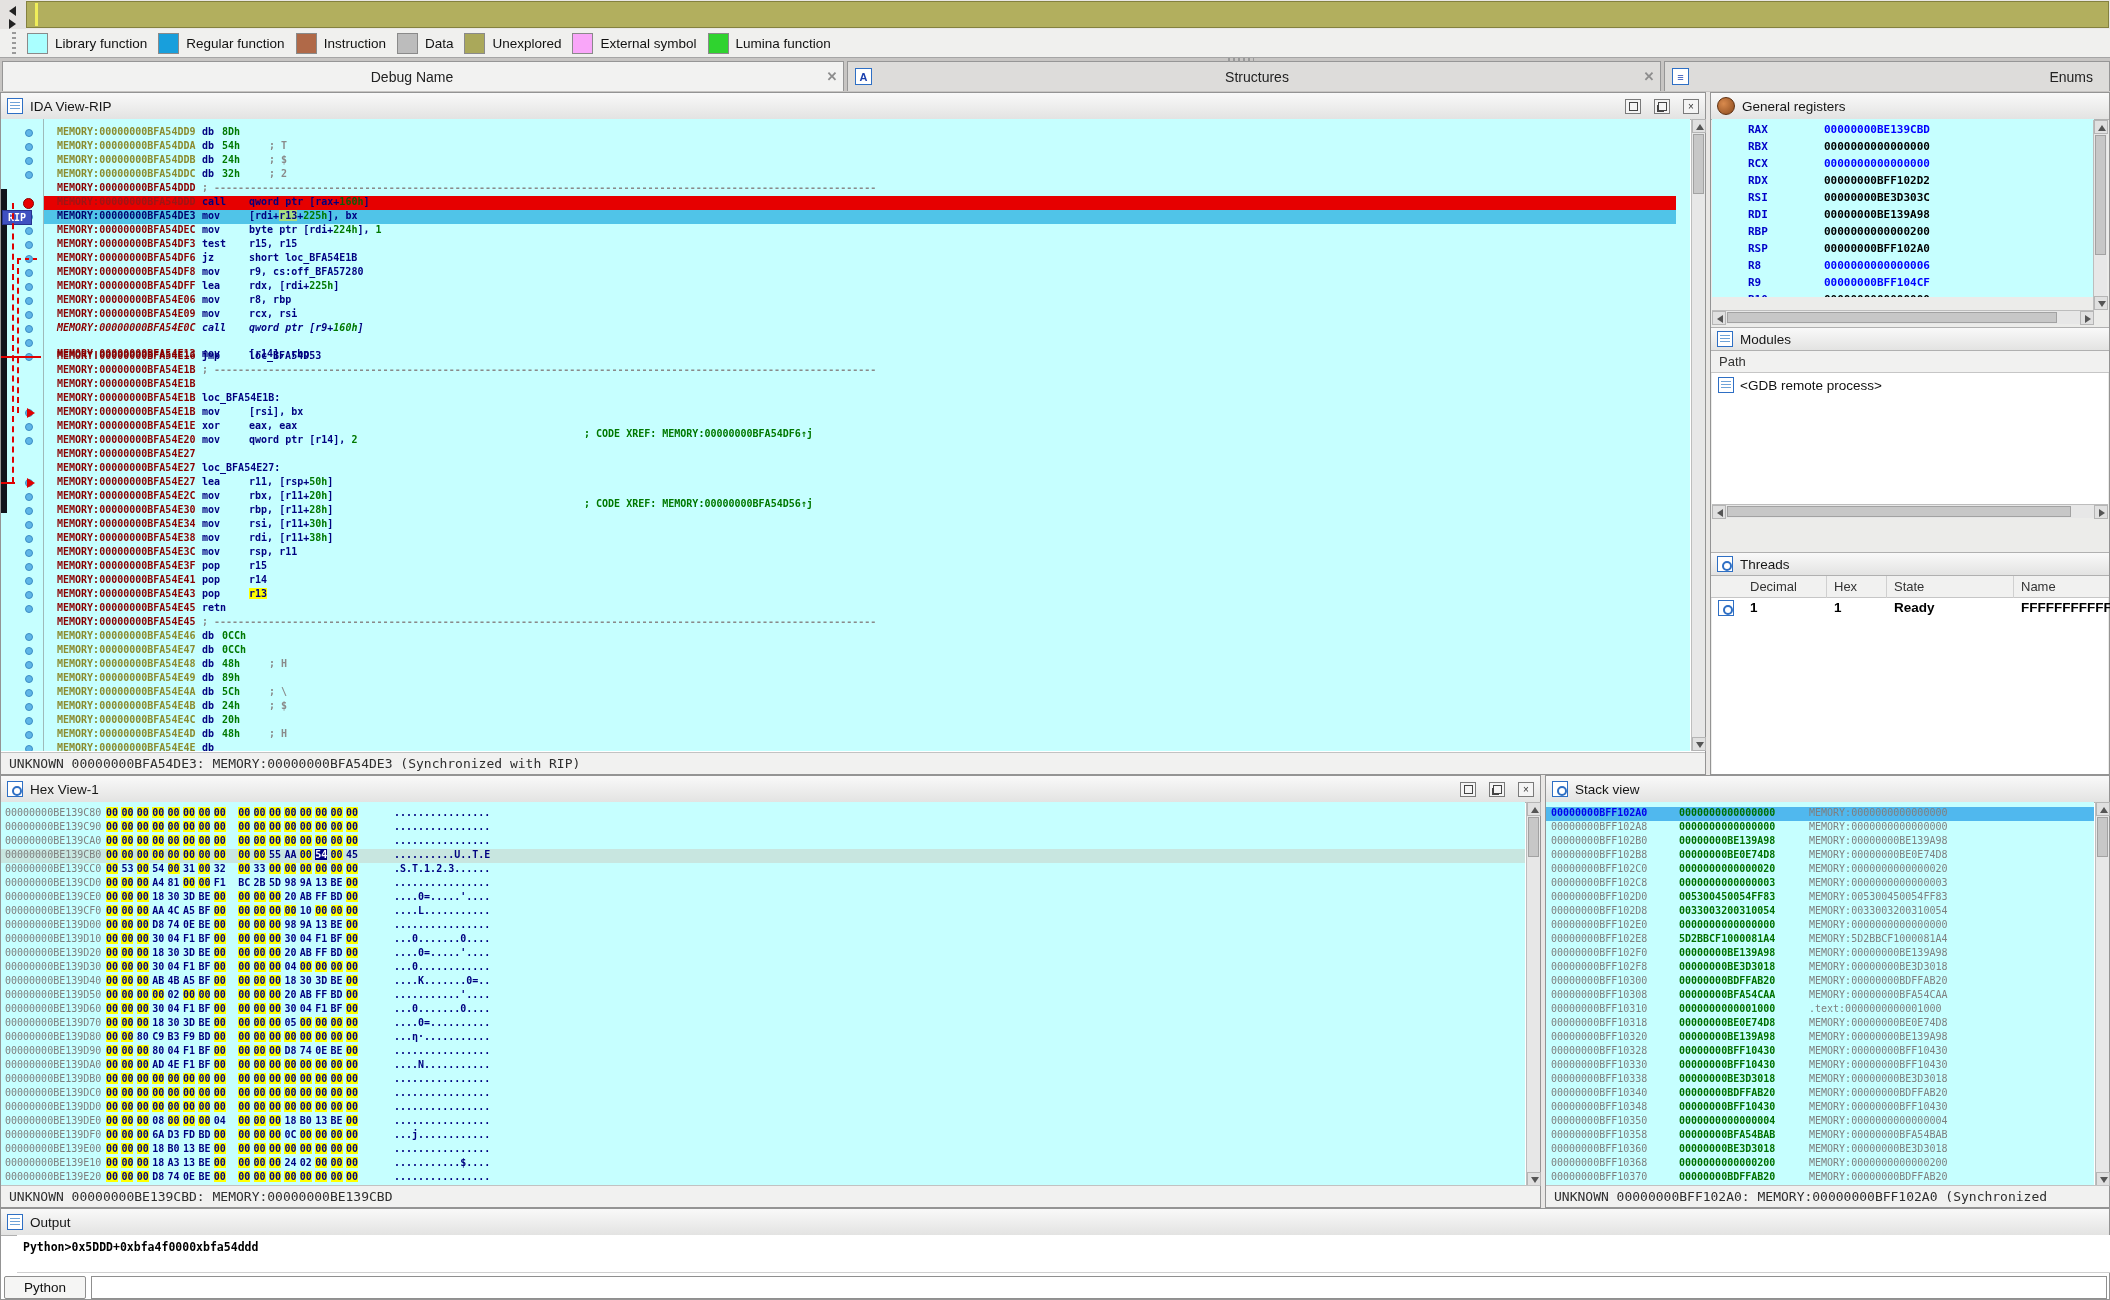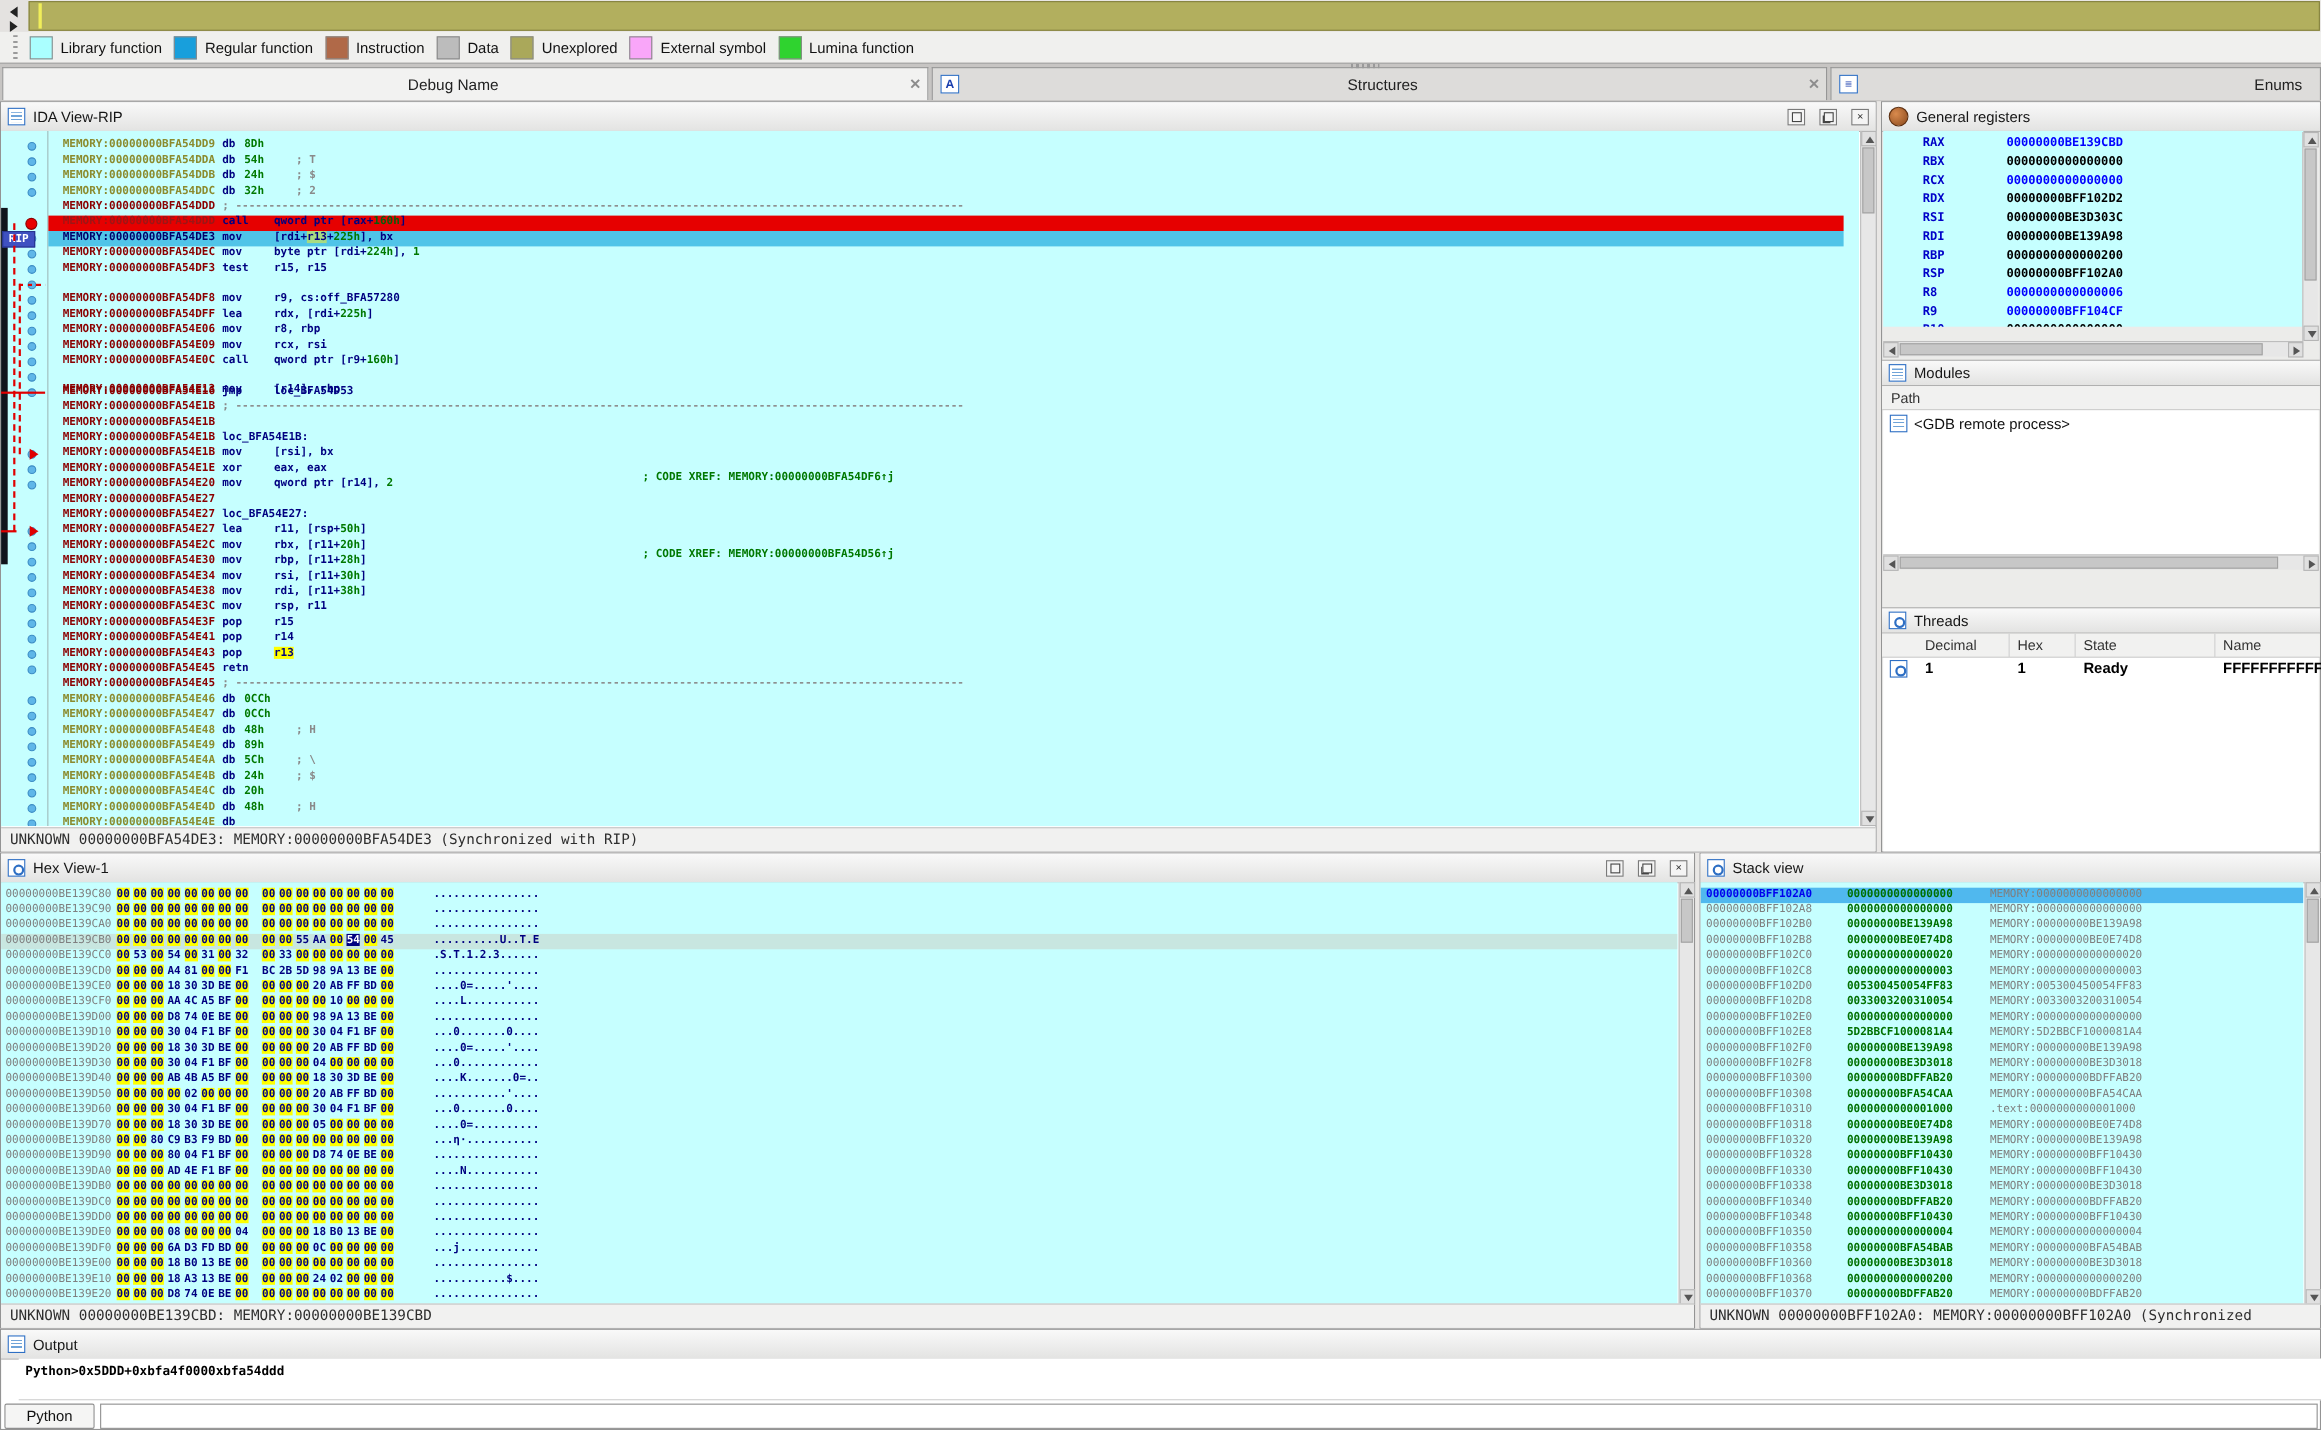--- a/index.html
+++ b/index.html
@@ -241,25 +241,26 @@
     <div id="listing">
         <span class="dl d" style="top: 7px;"><span class="addr">MEMORY:00000000BFA54DD9</span><span class="mn">db</span><span class="ops"><span class="g">8Dh</span></span></span>
         <span class="dl d" style="top: 21px;"><span class="addr">MEMORY:00000000BFA54DDA</span><span class="mn">db</span><span class="ops"><span class="g">54h</span></span><span class="cmtd">; T</span></span>
         <span class="dl d" style="top: 35px;"><span class="addr">MEMORY:00000000BFA54DDB</span><span class="mn">db</span><span class="ops"><span class="g">24h</span></span><span class="cmtd">; $</span></span>
         <span class="dl d" style="top: 49px;"><span class="addr">MEMORY:00000000BFA54DDC</span><span class="mn">db</span><span class="ops"><span class="g">32h</span></span><span class="cmtd">; 2</span></span>
         <span class="dl s" style="top: 63px;"><span class="addr">MEMORY:00000000BFA54DDD</span><span class="sep">; --------------------------------------------------------------------------------------------------------------</span></span>
         <span class="dl c riprow" style="top: 77px;"><span class="addr">MEMORY:00000000BFA54DDD</span><span class="mn">call</span><span class="ops"><span class="">qword</span><span class=""> </span><span class="">ptr</span><span class=""> </span><span class="">[</span><span class="">rax</span><span class="">+</span><span class="g">160h</span><span class="">]</span></span></span>
         <span class="dl c selrow" style="top: 91px;"><span class="addr">MEMORY:00000000BFA54DE3</span><span class="mn">mov</span><span class="ops"><span class="">[</span><span class="">rdi</span><span class="">+</span><span class="mkgreen">r13</span><span class="">+</span><span class="g">225h</span><span class="">]</span><span class="">,</span><span class=""> </span><span class="">bx</span></span></span>
         <span class="dl c" style="top: 105px;"><span class="addr">MEMORY:00000000BFA54DEC</span><span class="mn">mov</span><span class="ops"><span class="">byte</span><span class=""> </span><span class="">ptr</span><span class=""> </span><span class="">[</span><span class="">rdi</span><span class="">+</span><span class="g">224h</span><span class="">]</span><span class="">,</span><span class=""> </span><span class="g">1</span></span></span>
         <span class="dl c" style="top: 119px;"><span class="addr">MEMORY:00000000BFA54DF3</span><span class="mn">test</span><span class="ops"><span class="">r15</span><span class="">,</span><span class=""> </span><span class="">r15</span></span></span>
+        <span class="dl c" style="top: 133px;"><span class="addr">MEMORY:00000000BFA54DF6</span><span class="mn">jz</span><span class="ops"><span class="">short</span><span class=""> </span><span class="">loc_BFA54E1B</span></span></span>
         <span class="dl c" style="top: 147px;"><span class="addr">MEMORY:00000000BFA54DF8</span><span class="mn">mov</span><span class="ops"><span class="">r9</span><span class="">,</span><span class=""> </span><span class="">cs</span><span class="">:</span><span class="">off_BFA57280</span></span></span>
         <span class="dl c" style="top: 161px;"><span class="addr">MEMORY:00000000BFA54DFF</span><span class="mn">lea</span><span class="ops"><span class="">rdx</span><span class="">,</span><span class=""> </span><span class="">[</span><span class="">rdi</span><span class="">+</span><span class="g">225h</span><span class="">]</span></span></span>
         <span class="dl c" style="top: 175px;"><span class="addr">MEMORY:00000000BFA54E06</span><span class="mn">mov</span><span class="ops"><span class="">r8</span><span class="">,</span><span class=""> </span><span class="">rbp</span></span></span>
         <span class="dl c" style="top: 189px;"><span class="addr">MEMORY:00000000BFA54E09</span><span class="mn">mov</span><span class="ops"><span class="">rcx</span><span class="">,</span><span class=""> </span><span class="">rsi</span></span></span>
-        <span class="dl c" style="top: 203px;"><span class="addr">MEMORY:00000000BFA54E0C</span><span class="mn">call</span><span class="ops"><span class="">qword</span><span class=""> </span><span class="">ptr</span><span class=""> </span><span class="">[</span><span class="">r9</span><span class="">+</span><span class="g">160h</span><span class="">]</span></span></span>
+        <span class="dl c" style="top: 203px; font-style: italic;"><span class="addr">MEMORY:00000000BFA54E0C</span><span class="mn">call</span><span class="ops"><span class="">qword</span><span class=""> </span><span class="">ptr</span><span class=""> </span><span class="">[</span><span class="">r9</span><span class="">+</span><span class="g">160h</span><span class="">]</span></span></span>
         <span class="dl c" style="top: 229px;"><span class="addr">MEMORY:00000000BFA54E13</span><span class="mn">mov</span><span class="ops"><span class="">[</span><span class="">r14</span><span class="">]</span><span class="">,</span><span class=""> </span><span class="">rbp</span></span></span>
         <span class="dl c" style="top: 231px;"><span class="addr">MEMORY:00000000BFA54E16</span><span class="mn">jmp</span><span class="ops"><span class="">loc_BFA54D53</span></span></span>
         <span class="dl s" style="top: 245px;"><span class="addr">MEMORY:00000000BFA54E1B</span><span class="sep">; --------------------------------------------------------------------------------------------------------------</span></span>
         <span class="dl b" style="top: 259px;"><span class="addr">MEMORY:00000000BFA54E1B</span></span>
         <span class="dl L" style="top: 273px;"><span class="addr">MEMORY:00000000BFA54E1B</span><span class="lbl">loc_BFA54E1B:</span><span class="xref">; CODE XREF: MEMORY:00000000BFA54DF6↑j</span></span>
         <span class="dl c" style="top: 287px;"><span class="addr">MEMORY:00000000BFA54E1B</span><span class="mn">mov</span><span class="ops"><span class="">[</span><span class="">rsi</span><span class="">]</span><span class="">,</span><span class=""> </span><span class="">bx</span></span></span>
         <span class="dl c" style="top: 301px;"><span class="addr">MEMORY:00000000BFA54E1E</span><span class="mn">xor</span><span class="ops"><span class="">eax</span><span class="">,</span><span class=""> </span><span class="">eax</span></span></span>
         <span class="dl c" style="top: 315px;"><span class="addr">MEMORY:00000000BFA54E20</span><span class="mn">mov</span><span class="ops"><span class="">qword</span><span class=""> </span><span class="">ptr</span><span class=""> </span><span class="">[</span><span class="">r14</span><span class="">]</span><span class="">,</span><span class=""> </span><span class="g">2</span></span></span>
         <span class="dl b" style="top: 329px;"><span class="addr">MEMORY:00000000BFA54E27</span></span>
         <span class="dl L" style="top: 343px;"><span class="addr">MEMORY:00000000BFA54E27</span><span class="lbl">loc_BFA54E27:</span><span class="xref">; CODE XREF: MEMORY:00000000BFA54D56↑j</span></span>

